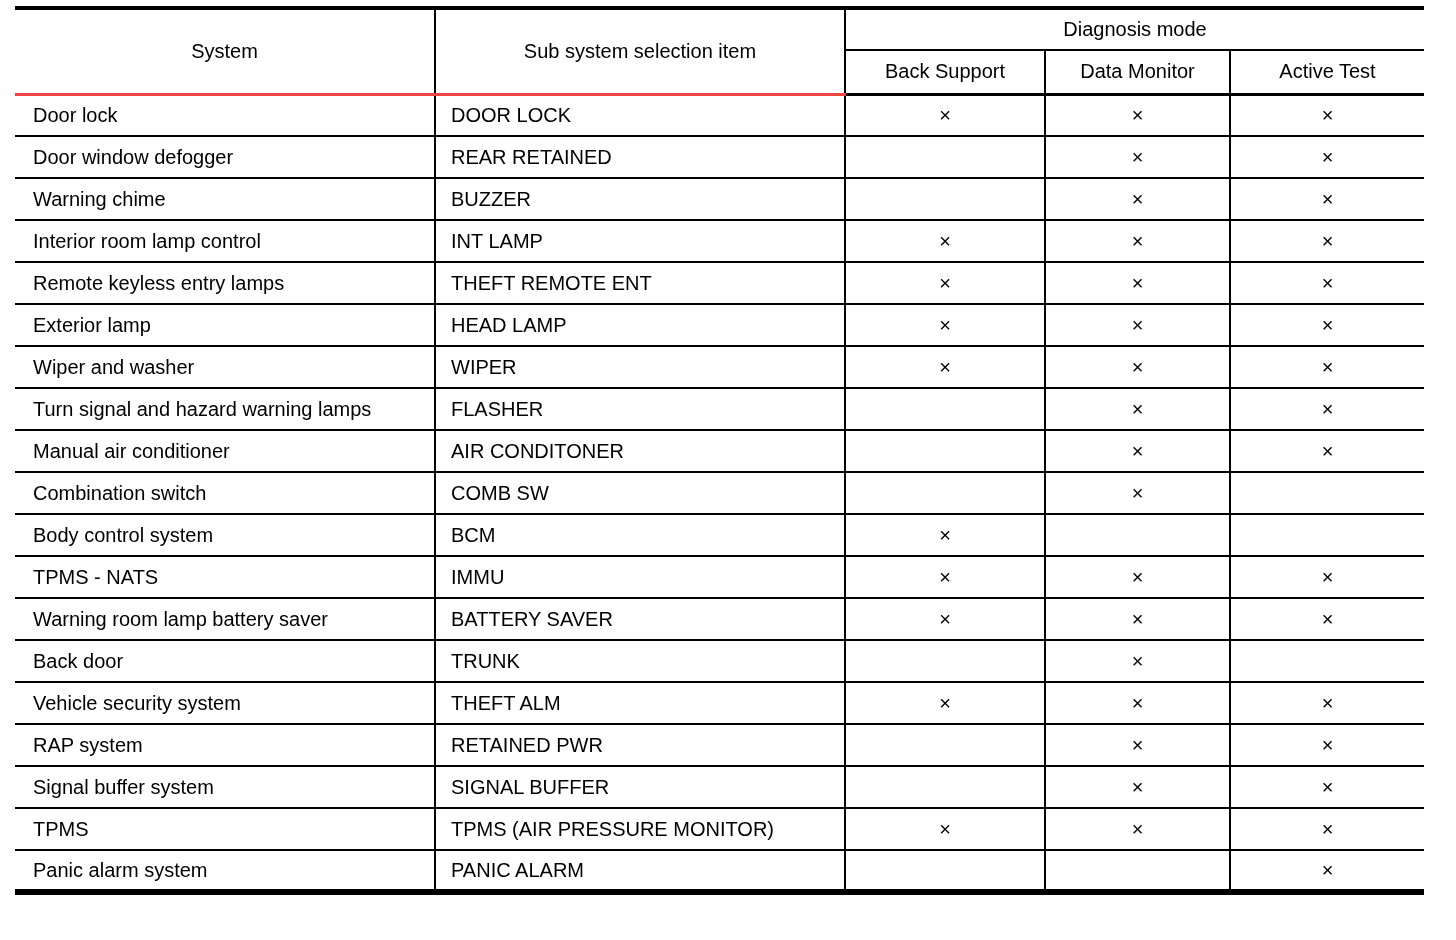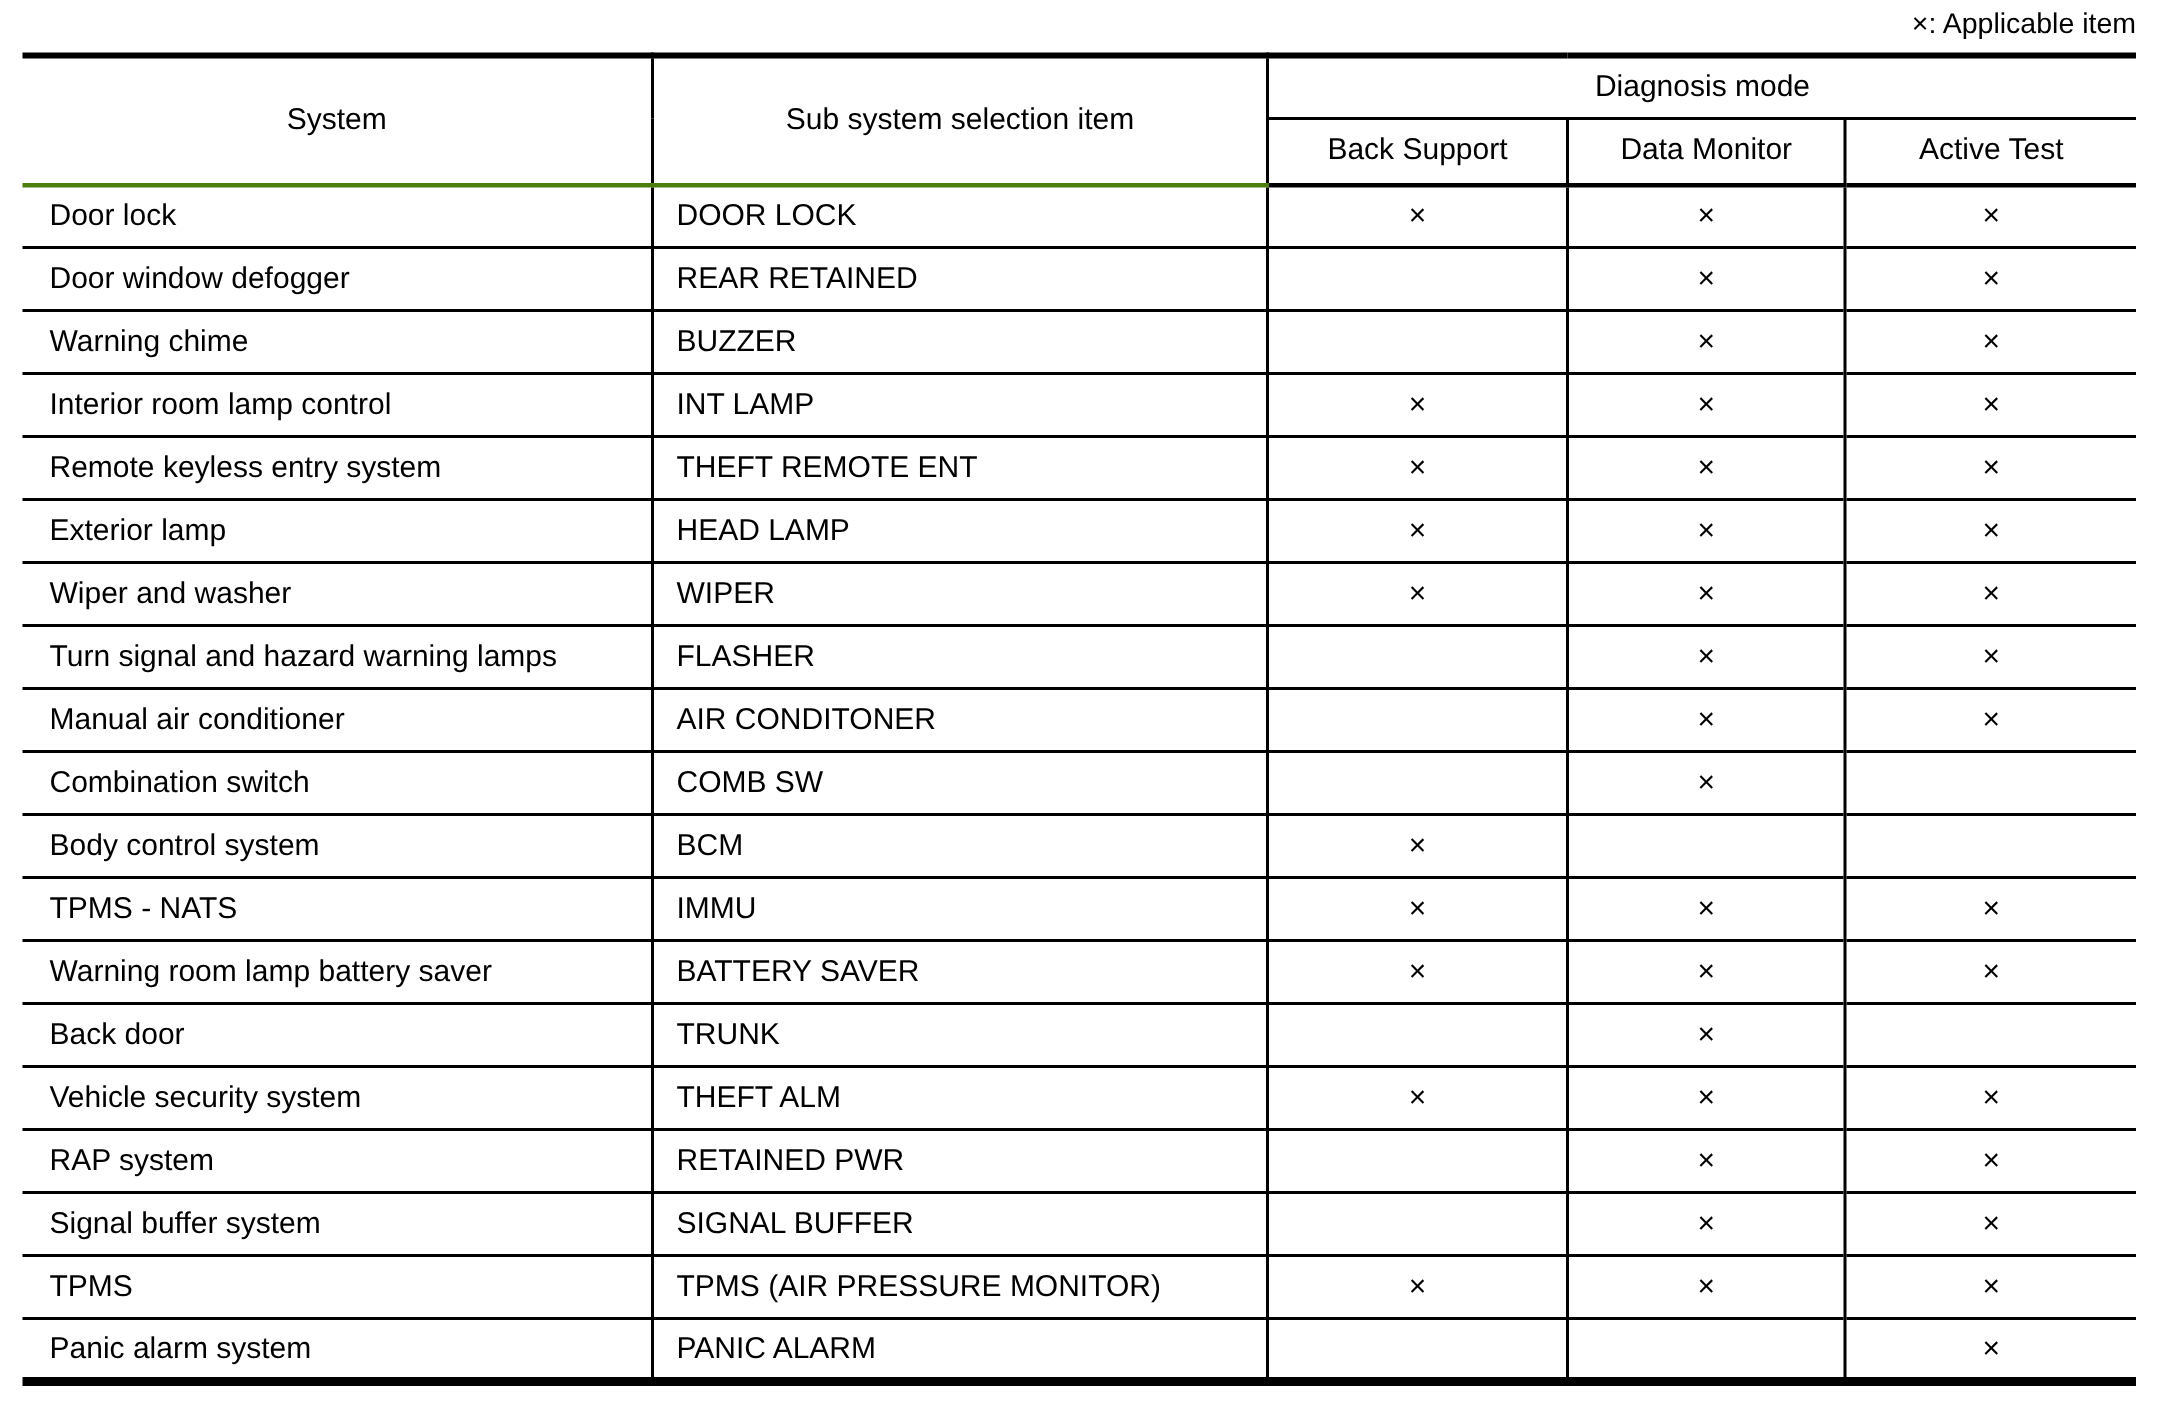--- a/index.html
+++ b/index.html
@@ -33,38 +33,37 @@
   th, td {
     font-weight: normal;
     font-size: 20px;
     padding: 0;
     vertical-align: middle;
     overflow: hidden;
     white-space: nowrap;
   }
   
   thead th { text-align: center; }
-  th.th-span { border-bottom: 3px solid #4d7c0f; height: 86px; }
+  th.th-span { border-bottom: 3px solid #ef4444; height: 86px; }
   th.diag-group { border-bottom: 2px solid #000; height: 42px; }
   th.sub-th { border-bottom: 3px solid #000; height: 43px; }
   
   .v-r { border-right: 2px solid #000; }
   
   tbody td { border-top: 2px solid #000; height: 42px; }
   td.cell-left { text-align: left; }
   td.c-system { padding-left: 18px; }
   td.c-sub { padding-left: 15px; }
   td.cell-mark { text-align: center; }
 </style>
 </head>
 <body>
 
 <div class="page">
 
-  <div class="note">×: Applicable item</div>
 
   <table class="diag-table">
     <colgroup>
       <col style="width:420px">
       <col style="width:410px">
       <col style="width:200px">
       <col style="width:185px">
       <col style="width:194px">
     </colgroup>
     <thead>
@@ -102,21 +101,21 @@
           <td class="cell-mark">×</td>
         </tr>
         <tr>
           <td class="cell-left c-system v-r">Interior room lamp control</td>
           <td class="cell-left c-sub v-r">INT LAMP</td>
           <td class="cell-mark v-r">×</td>
           <td class="cell-mark v-r">×</td>
           <td class="cell-mark">×</td>
         </tr>
         <tr>
-          <td class="cell-left c-system v-r">Remote keyless entry system</td>
+          <td class="cell-left c-system v-r">Remote keyless entry lamps</td>
           <td class="cell-left c-sub v-r">THEFT REMOTE ENT</td>
           <td class="cell-mark v-r">×</td>
           <td class="cell-mark v-r">×</td>
           <td class="cell-mark">×</td>
         </tr>
         <tr>
           <td class="cell-left c-system v-r">Exterior lamp</td>
           <td class="cell-left c-sub v-r">HEAD LAMP</td>
           <td class="cell-mark v-r">×</td>
           <td class="cell-mark v-r">×</td>

